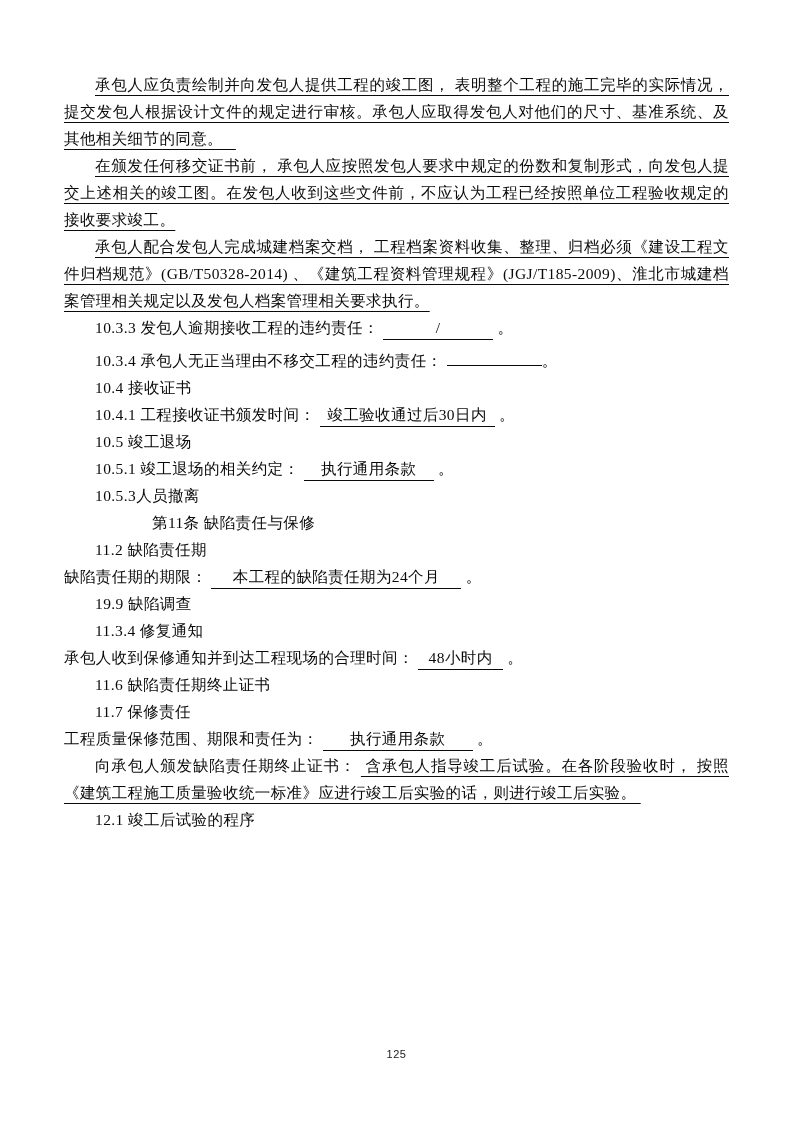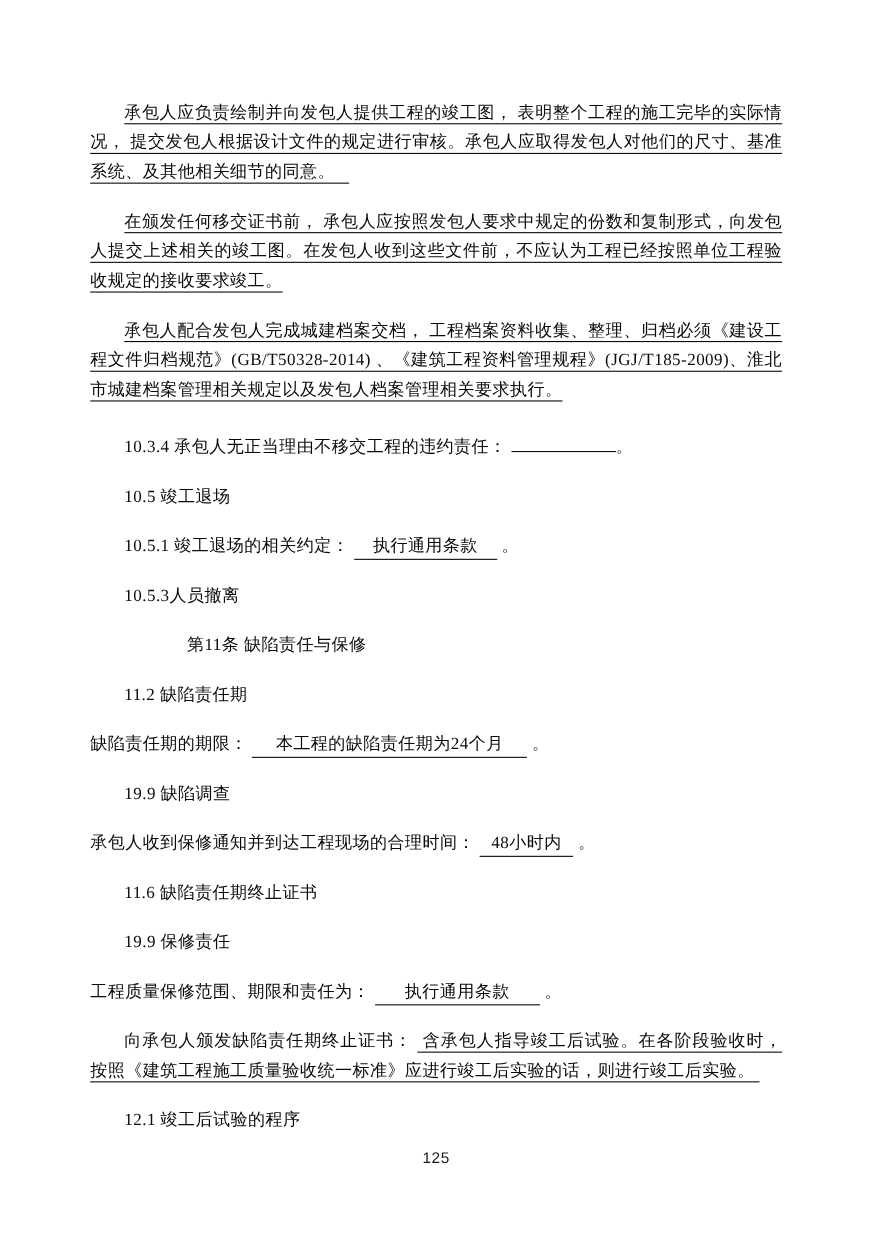--- a/index.html
+++ b/index.html
@@ -14,21 +14,21 @@
     box-sizing: border-box;
     background: #ffffff;
     padding: 71px 64px 0 64px;
     font-family: "Liberation Serif", "DejaVu Serif", serif;
     font-size: 15.5px;
     color: #0a0a0a;
     letter-spacing: 0.4px;
     overflow: hidden;
   }
   .content p {
-    margin: 18px;
+    margin: 0;
     line-height: 27px;
     text-align: justify;
   }
   .ind2 { text-indent: 2em; }
   .ind5 { text-indent: 88px; }
   .u {
     text-decoration: underline;
     text-decoration-thickness: 1.3px;
     text-underline-offset: 5px;
     text-decoration-color: #0a0a0a;
@@ -51,64 +51,68 @@
   .bw250 { min-width: 250px; }
   .bw85  { min-width: 85px; font-family: Liberation Serif, serif; }
   .bw150 { min-width: 150px; }
   .footer {
     position: absolute;
     left: 0;
     right: 0;
     bottom: 62px;
     text-align: center;
     font-family: "Liberation Sans", "DejaVu Sans", sans-serif;
-    font-size: 14px;
+    font-size: 11px;
     color: #1a1a1a;
     letter-spacing: 0.5px;
   }
 </style>
 </head>
 <body>
 
 <div class="page">
   <div class="content">
 
     <p class="ind2"><span class="u">承包人应负责绘制并向发包人提供工程的竣工图， 表明整个工程的施工完毕的实际情况， 提交发包人根据设计文件的规定进行审核。承包人应取得发包人对他们的尺寸、基准系统、及其他相关细节的同意。&nbsp;&nbsp;&nbsp;</span></p>
 
     <p class="ind2"><span class="u">在颁发任何移交证书前， 承包人应按照发包人要求中规定的份数和复制形式，向发包人提交上述相关的竣工图。在发包人收到这些文件前，不应认为工程已经按照单位工程验收规定的接收要求竣工。</span></p>
 
     <p class="ind2"><span class="u">承包人配合发包人完成城建档案交档， 工程档案资料收集、整理、归档必须《建设工程文件归档规范》(GB/T50328-2014) 、《建筑工程资料管理规程》(JGJ/T185-2009)、淮北市城建档案管理相关规定以及发包人档案管理相关要求执行。</span></p>
 
+    <p class="ind2"><span>10.3.3 发包人逾期接收工程的违约责任： </span><span class="blank bw110">/</span><span> 。</span></p>
 
     <p class="ind2"><span>10.3.4 承包人无正当理由不移交工程的违约责任： </span><span class="blank bw95"></span><span>。</span></p>
 
+    <p class="ind2"><span>10.4 接收证书</span></p>
 
+    <p class="ind2"><span>10.4.1 工程接收证书颁发时间： </span><span class="blank bw175">竣工验收通过后30日内</span><span> 。</span></p>
 
     <p class="ind2"><span>10.5 竣工退场</span></p>
 
     <p class="ind2"><span>10.5.1 竣工退场的相关约定： </span><span class="blank bw130">执行通用条款</span><span> 。</span></p>
 
     <p class="ind2"><span>10.5.3人员撤离</span></p>
 
 
     <p class="ind5"><span>第11条 缺陷责任与保修</span></p>
 
     <p class="ind2"><span>11.2 缺陷责任期</span></p>
 
     <p><span>缺陷责任期的期限： </span><span class="blank bw250">本工程的缺陷责任期为24个月</span><span> 。</span></p>
 
     <p class="ind2"><span>19.9 缺陷调查</span></p>
 
+    <p class="ind2"><span>11.3.4 修复通知</span></p>
 
     <p><span>承包人收到保修通知并到达工程现场的合理时间： </span><span class="blank bw85">48小时内</span><span> 。</span></p>
 
     <p class="ind2"><span>11.6 缺陷责任期终止证书</span></p>
 
 
-    <p class="ind2"><span>19.9 保修责任</span></p>
+    <p class="ind2"><span>11.7 保修责任</span></p>
 
     <p><span>工程质量保修范围、期限和责任为： </span><span class="blank bw150">执行通用条款</span><span> 。</span></p>
 
 
     <p class="ind2"><span>向承包人颁发缺陷责任期终止证书： </span><span class="u">&nbsp;含承包人指导竣工后试验。在各阶段验收时， 按照《建筑工程施工质量验收统一标准》应进行竣工后实验的话，则进行竣工后实验。&nbsp;</span></p>
 
     <p class="ind2"><span>12.1 竣工后试验的程序</span></p>
 
   </div>
 

